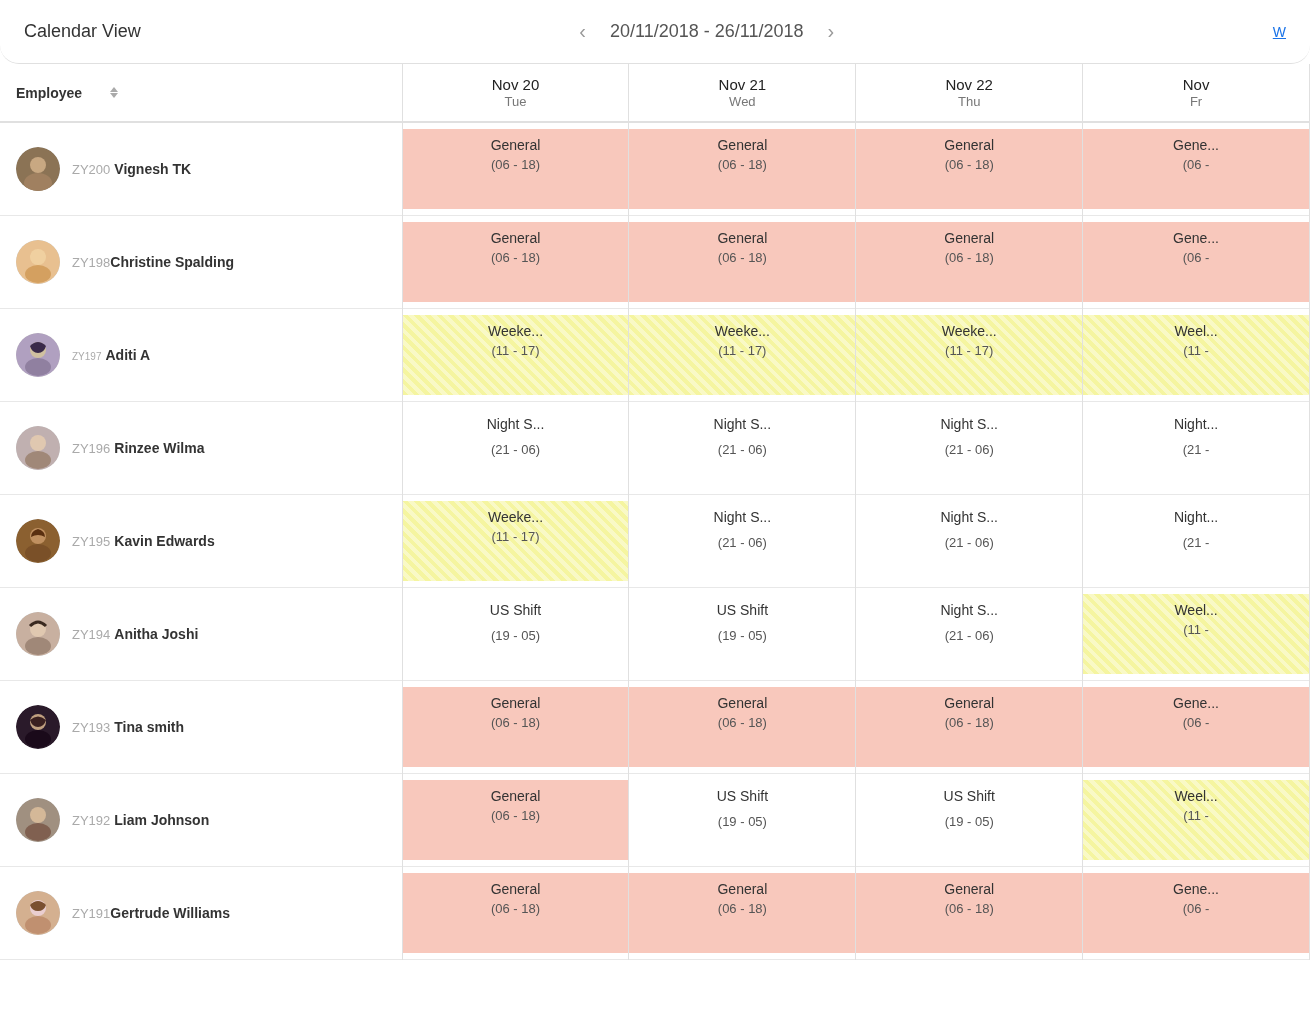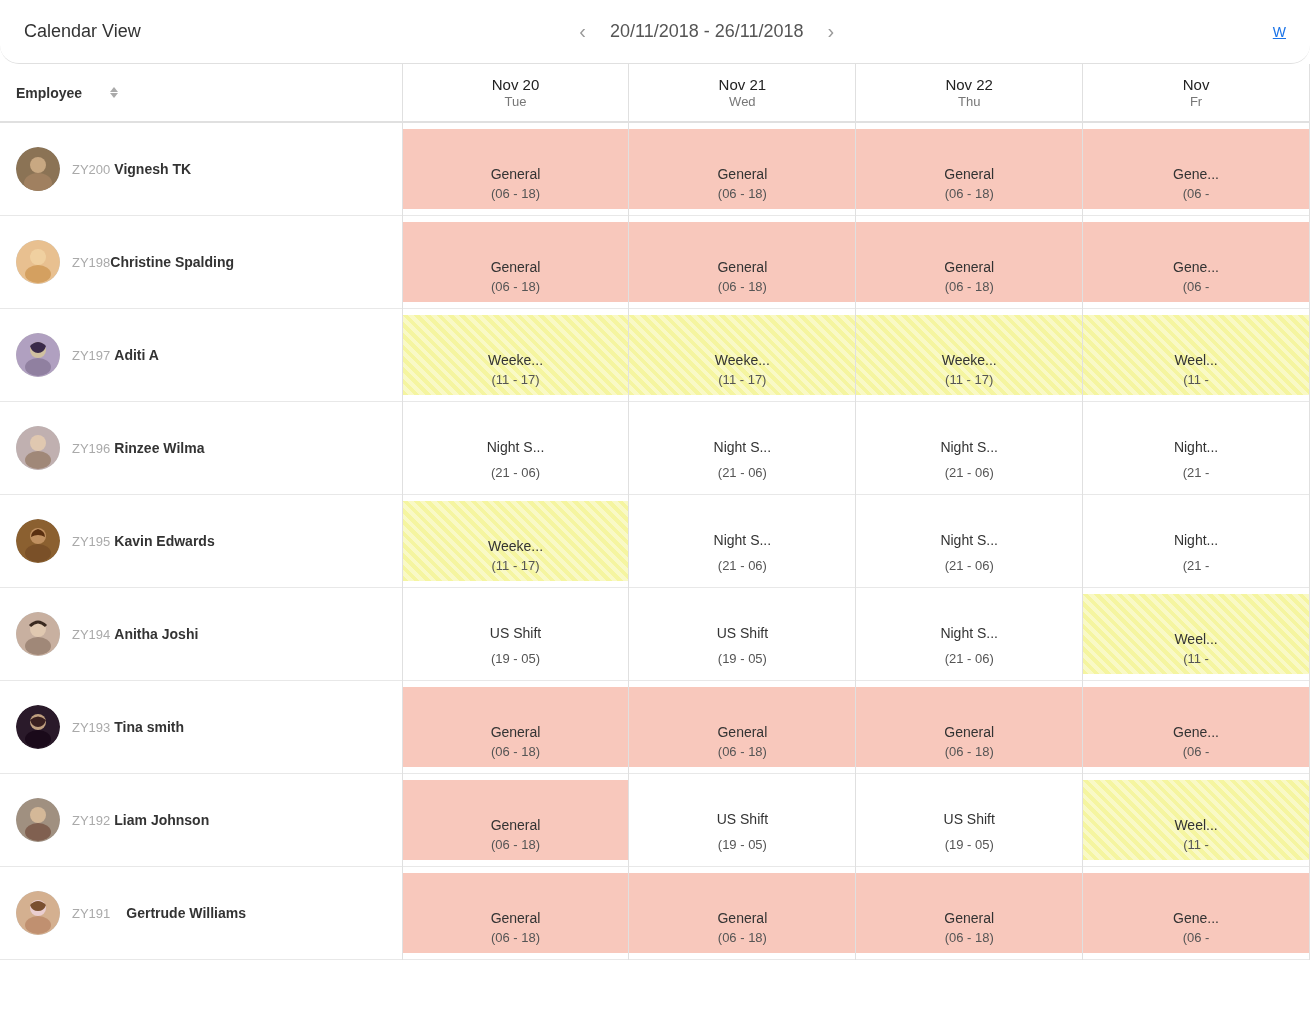--- a/index.html
+++ b/index.html
@@ -33,21 +33,21 @@
     .employee-col { width: 390px; }
     .day-col { width: 220px; }
 
     tbody tr { border-bottom: 1px solid #e8e8e8; }
     tbody tr td { padding: 0; vertical-align: middle; border-right: 1px solid #e0e0e0; height: 80px; }
     tbody tr td:first-child { padding: 24px 16px; background: #fff; }
 
     .employee-cell { display: flex; align-items: center; gap: 12px; }
     .avatar { width: 44px; height: 44px; border-radius: 50%; overflow: hidden; flex-shrink: 0; background: #ccc; display: flex; align-items: center; justify-content: center; font-size: 18px; }
 
-    .shift-cell { padding: 8px; text-align: center; height: 80px; display: flex; flex-direction: column; align-items: center; justify-content: flex-end; gap: 4px; }
+    .shift-cell { padding: 8px; text-align: center; height: 80px; display: flex; flex-direction: column; align-items: center; justify-content: flex-start; gap: 4px; }
     .shift-name { font-size: 14px; color: #333; }
     .shift-time { font-size: 13px; color: #555; }
 
     .bg-salmon { background-color: #f8c8bc; }
     .bg-yellow { background-color: #f5f5a0; background-image: repeating-linear-gradient(45deg, transparent, transparent 4px, rgba(255,255,255,0.4) 4px, rgba(255,255,255,0.4) 8px); }
     .bg-white { background-color: #fff; gap: 10px; }
 
     .employee-header { display: flex; align-items: center; gap: 24px; }
     .sort-icon { display: inline-flex; flex-direction: column; gap: 1px; margin-left: 4px; cursor: pointer; }
     .sort-icon span { display: block; width: 0; height: 0; }
@@ -180,21 +180,21 @@
           <td>
             <div class="employee-cell">
               <div class="avatar">
                 <svg viewBox="0 0 44 44" width="44" height="44" xmlns="http://www.w3.org/2000/svg">
                   <circle cx="22" cy="22" r="22" fill="#b0a0c0"></circle>
                   <circle cx="22" cy="17" r="8" fill="#d0c0a0"></circle>
                   <ellipse cx="22" cy="34" rx="13" ry="9" fill="#9080a0"></ellipse>
                   <path d="M14 13 Q22 5 30 13 Q28 20 22 20 Q16 20 14 13" fill="#3a2a4a"></path>
                 </svg>
               </div>
-              <span><span style="color:#aaa;font-size:13px;font-weight:400;margin-right:4px">ZY197</span><strong>Aditi A</strong></span>
+              <span><span style="color:#aaa;font-size:10px;font-weight:400;margin-right:4px">ZY197</span><strong>Aditi A</strong></span>
             </div>
           </td>
           <td>
             <div class="shift-cell bg-yellow">
               <div class="shift-name">Weeke...</div>
               <div class="shift-time">(11 - 17)</div>
             </div>
           </td>
           <td>
             <div class="shift-cell bg-yellow">
@@ -412,21 +412,21 @@
           <td>
             <div class="employee-cell">
               <div class="avatar">
                 <svg viewBox="0 0 44 44" width="44" height="44" xmlns="http://www.w3.org/2000/svg">
                   <circle cx="22" cy="22" r="22" fill="#d4b090"></circle>
                   <circle cx="22" cy="17" r="8" fill="#eaced0"></circle>
                   <ellipse cx="22" cy="34" rx="13" ry="9" fill="#c09070"></ellipse>
                   <path d="M14 14 Q22 6 30 14 Q28 20 22 20 Q16 20 14 14" fill="#7a5030"></path>
                 </svg>
               </div>
-              <span><span style="color:#aaa;font-size:13px;font-weight:400;margin-right:16px">ZY191</span><strong>Gertrude Williams</strong></span>
+              <span><span style="color:#aaa;font-size:13px;font-weight:400;margin-right:0">ZY191</span><strong>Gertrude Williams</strong></span>
             </div>
           </td>
           <td>
             <div class="shift-cell bg-salmon">
               <div class="shift-name">General</div>
               <div class="shift-time">(06 - 18)</div>
             </div>
           </td>
           <td>
             <div class="shift-cell bg-salmon">

